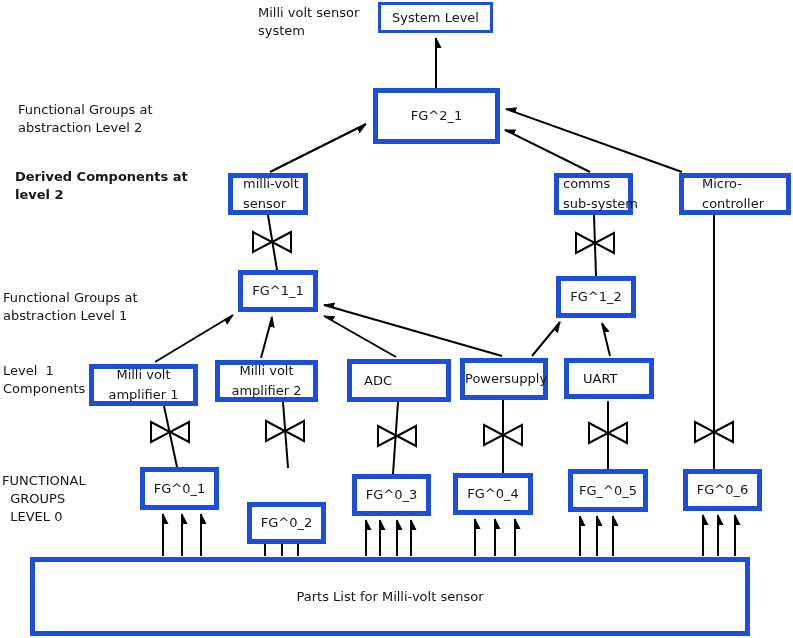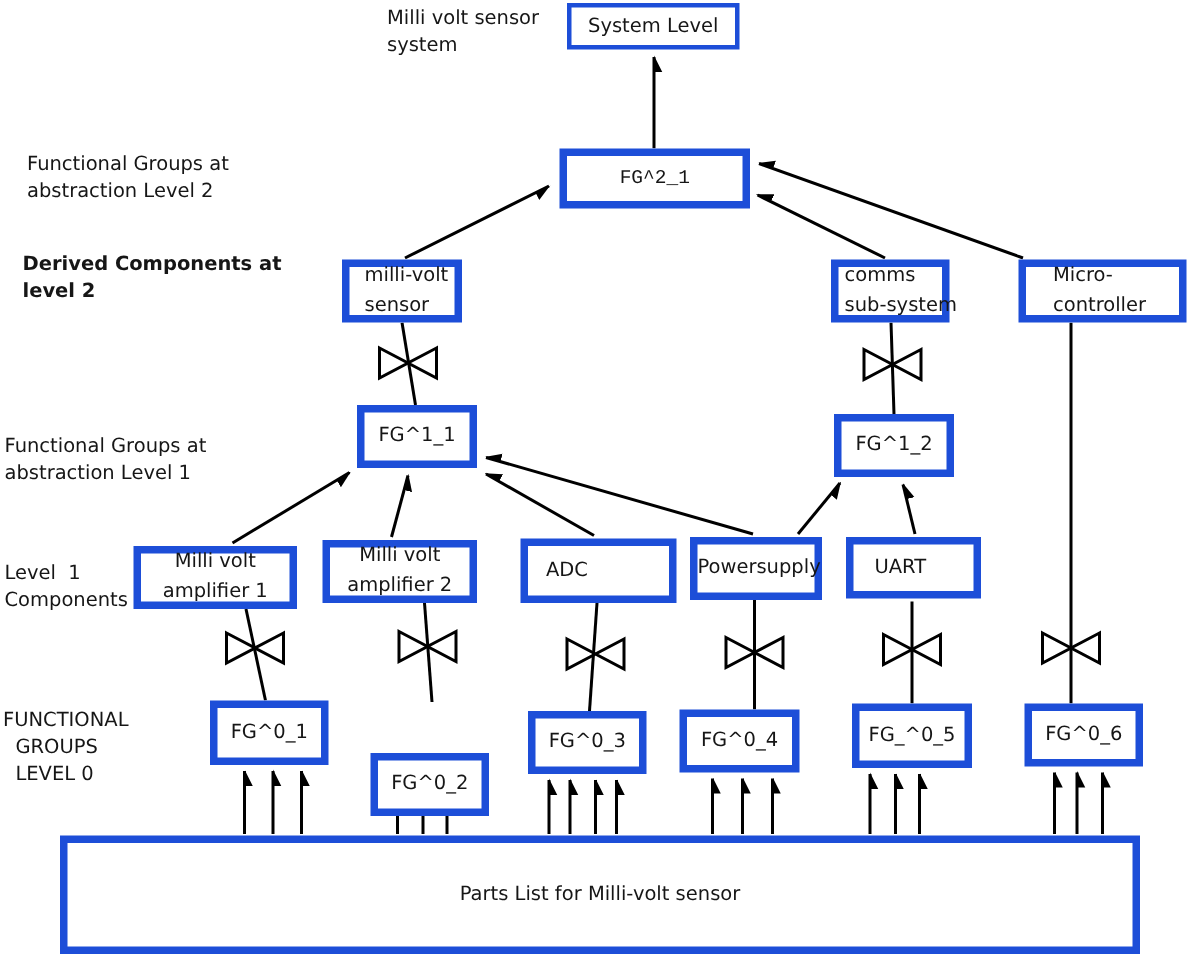--- a/index.html
+++ b/index.html
@@ -89,28 +89,28 @@
   </svg>
 
   <div class="note" style="left:258px;top:4px;">Milli volt sensor
 system</div>
   <div class="note" style="left:18px;top:101px;">Functional Groups at
 abstraction Level 2</div>
   <div class="note" style="left:15px;top:168px;font-weight:bold;">Derived Components at
 level 2</div>
   <div class="note" style="left:3px;top:289px;">Functional Groups at
 abstraction Level 1</div>
-  <div class="note" style="left:3px;top:362px;margin-top:12px;">Level  1
+  <div class="note" style="left:3px;top:362px;">Level  1
 Components</div>
   <div class="note" style="left:2px;top:472px;">FUNCTIONAL
   GROUPS
   LEVEL 0</div>
 
   <div class="box center thick" style="left:378px;top:2px;width:115px;height:31px;">System Level</div>
-  <div class="box center" style="left:373px;top:99px;width:127px;height:40px;font-family:Liberation Mono, monospace;">FG^2_1</div>
+  <div class="box center" style="left:373px;top:88px;width:127px;height:56px;">FG^2_1</div>
 
   <div class="box" style="left:228px;top:173px;width:80px;height:42px;padding-left:10px;">milli-volt
 sensor</div>
   <div class="box" style="left:554px;top:173px;width:79px;height:42px;padding-left:4px;">comms
 sub-system</div>
   <div class="box" style="left:679px;top:173px;width:112px;height:42px;padding-left:18px;">Micro-
 controller</div>
 
   <div class="box center" style="left:238px;top:270px;width:80px;height:42px;">FG^1_1</div>
   <div class="box center" style="left:556px;top:276px;width:80px;height:42px;">FG^1_2</div>
@@ -123,15 +123,15 @@
   <div class="box center" style="left:460px;top:358px;width:88px;height:42px;">Powersupply</div>
   <div class="box" style="left:564px;top:358px;width:90px;height:41px;padding-left:14px;">UART</div>
 
   <div class="box center" style="left:140px;top:467px;width:79px;height:43px;">FG^0_1</div>
   <div class="box center" style="left:247px;top:468px;width:79px;height:42px;margin-top:34px;">FG^0_2</div>
   <div class="box center" style="left:352px;top:474px;width:79px;height:42px;">FG^0_3</div>
   <div class="box center" style="left:453px;top:473px;width:80px;height:42px;">FG^0_4</div>
   <div class="box center" style="left:568px;top:469px;width:80px;height:43px;">FG_^0_5</div>
   <div class="box center" style="left:683px;top:469px;width:79px;height:42px;">FG^0_6</div>
 
-  <div class="box center" style="left:30px;top:557px;width:720px;height:79px;margin-left:10px;">Parts List for Milli-volt sensor</div>
+  <div class="box center" style="left:30px;top:557px;width:720px;height:79px;">Parts List for Milli-volt sensor</div>
 
 </div>
 
 </body></html>

